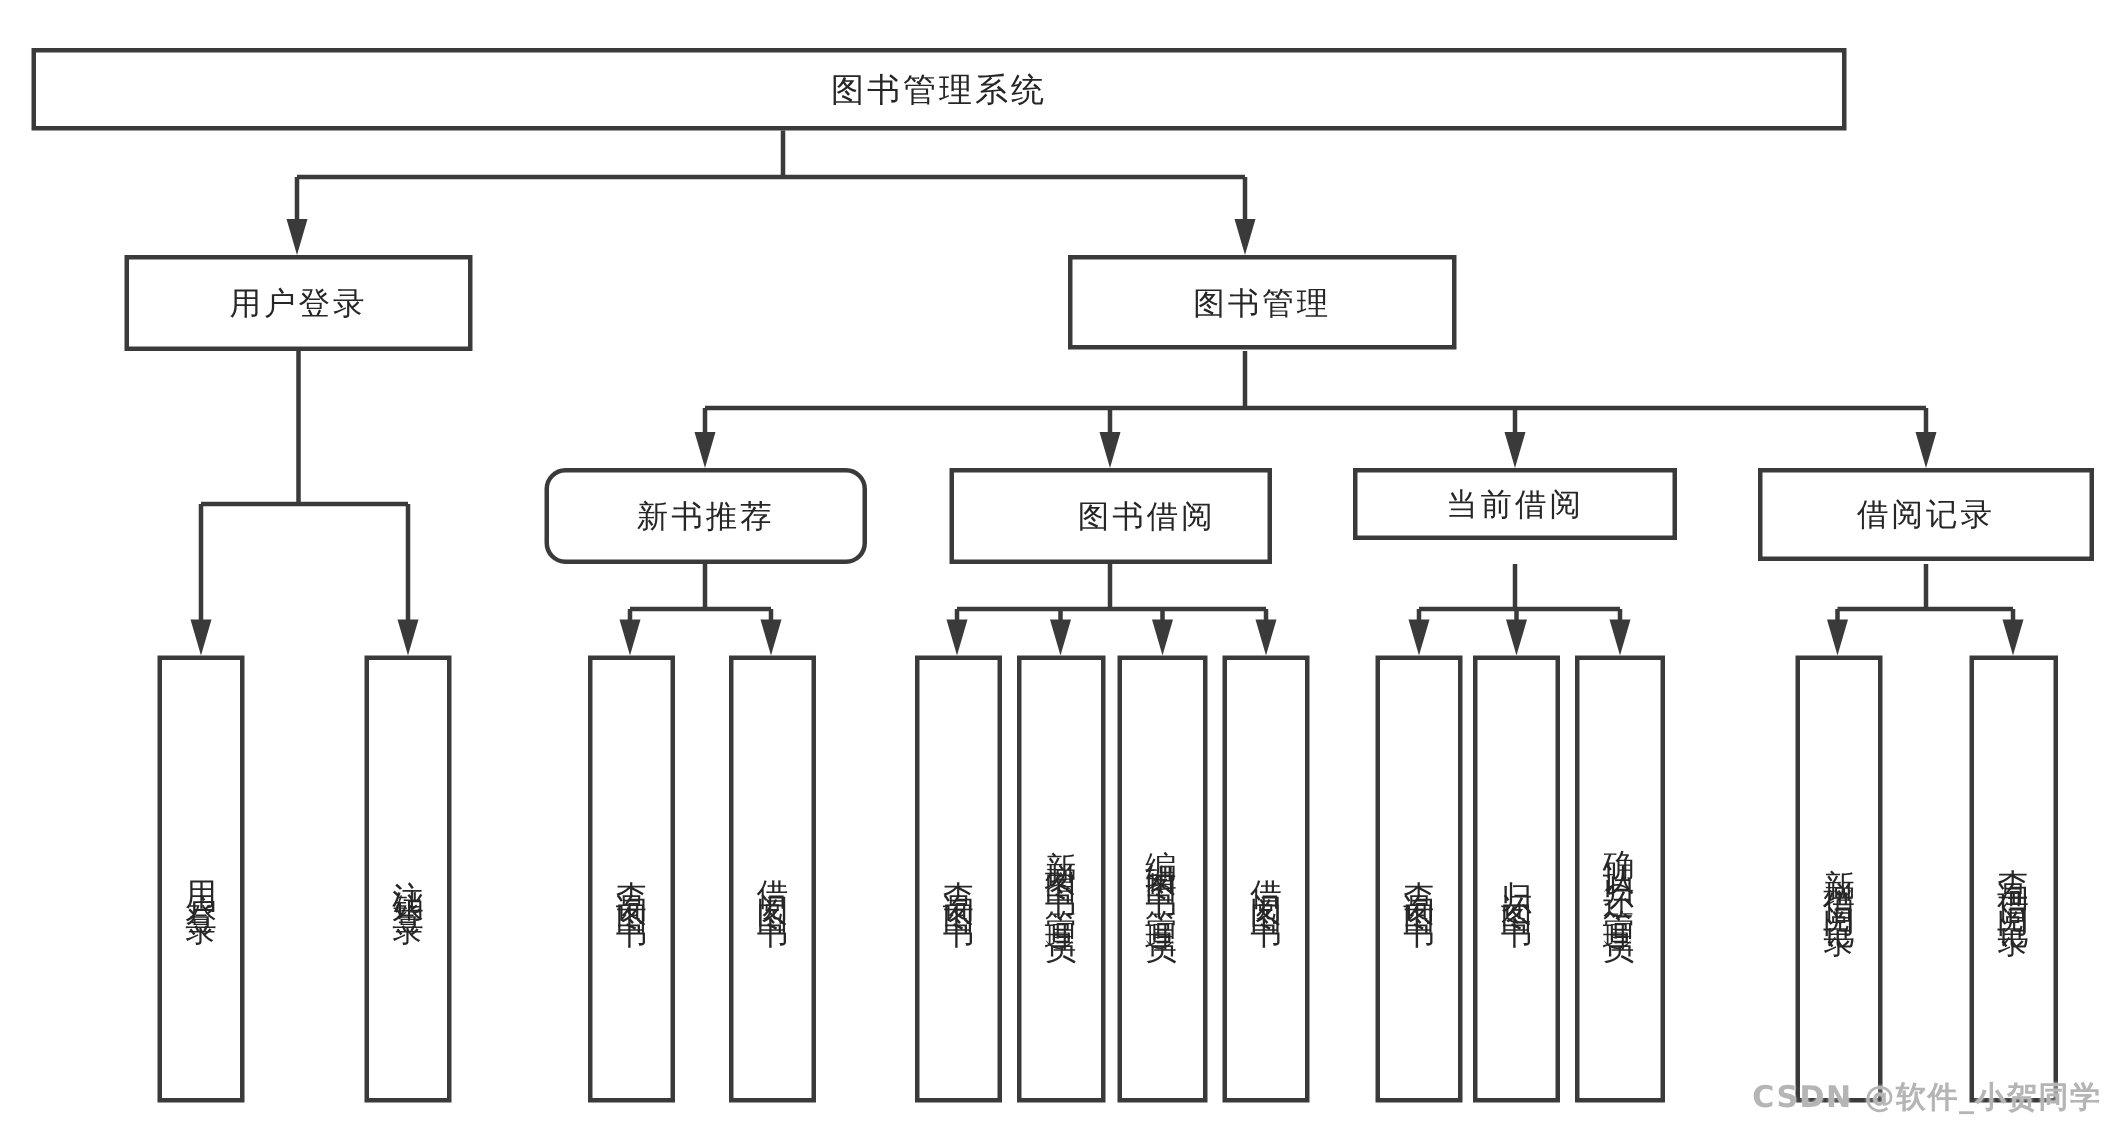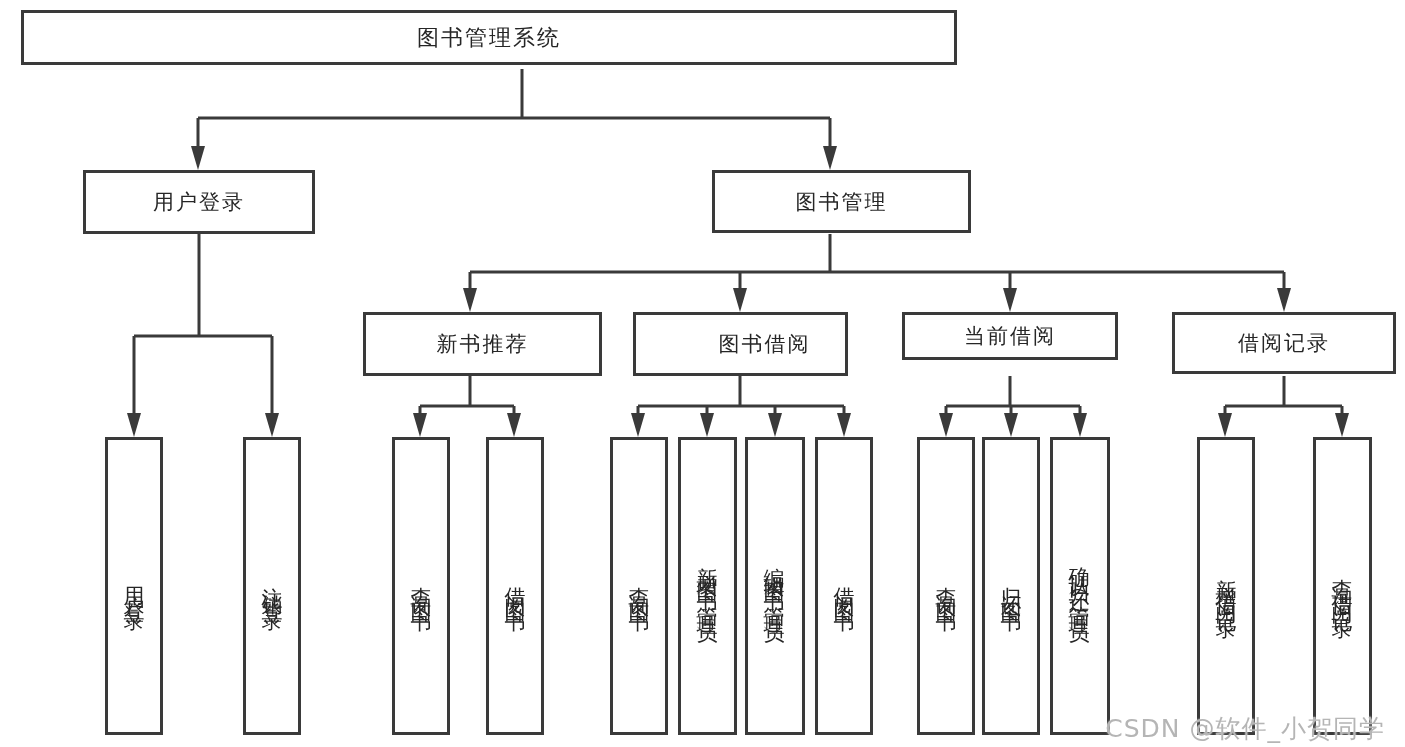--- a/index.html
+++ b/index.html
@@ -58,27 +58,28 @@
     writing-mode: vertical-lr;
     text-orientation: mixed;
     text-align: center;
     line-height: 52px;
     font-size: 21px;
     letter-spacing: 8px;
     color: var(--color-text, #262626);
   }
   .watermark {
     position: absolute;
-    right: 20px;
+    right: 4px;
     bottom: 2px;
-    font-size: 25px;
+    font-size: 20px;
     letter-spacing: 1px;
     color: var(--color-watermark, #b5b5b5);
     text-shadow: 0 0 2px #ffffff;
     z-index: 5;
+    font-weight: bold;
   }
 </style>
 </head>
 <body>
 
 <div class="stage">
 
   <svg class="connectors" viewBox="0 0 1405 747" aria-hidden="true">
     <path class="edges" d="
       M522 69 V118
@@ -130,26 +131,26 @@
       <polygon class="arrowhead" points="768,413 782,413 775,437"></polygon>
       <polygon class="arrowhead" points="837,413 851,413 844,437"></polygon>
       <polygon class="arrowhead" points="939,413 953,413 946,437"></polygon>
       <polygon class="arrowhead" points="1004,413 1018,413 1011,437"></polygon>
       <polygon class="arrowhead" points="1073,413 1087,413 1080,437"></polygon>
       <polygon class="arrowhead" points="1218,413 1232,413 1225,437"></polygon>
       <polygon class="arrowhead" points="1335,413 1349,413 1342,437"></polygon>
     </g>
   </svg>
 
-  <div class="node root" style="left:21px; top:10px; width:936px; height:55px;">图书管理系统</div>
+  <div class="node root" style="left:21px; top:32px; width:1210px; height:55px;">图书管理系统</div>
 
   <div class="node" style="left:83px; top:170px; width:232px; height:64px;">用户登录</div>
   <div class="node" style="left:712px; top:170px; width:259px; height:63px;">图书管理</div>
 
-  <div class="node" style="left:363px; top:312px; width:239px; height:64px;">新书推荐</div>
+  <div class="node" style="left:363px; top:312px; width:215px; height:64px;border-radius:14px;">新书推荐</div>
   <div class="node" style="left:633px; top:312px; width:215px; height:64px;padding-left:48px;">图书借阅</div>
   <div class="node" style="left:902px; top:312px; width:216px; height:48px;">当前借阅</div>
   <div class="node" style="left:1172px; top:312px; width:224px; height:62px;">借阅记录</div>
 
   <div class="leaf" style="left:105px;">用户登录</div>
   <div class="leaf" style="left:243px;">注销登录</div>
 
   <div class="leaf" style="left:392px;">查询图书</div>
   <div class="leaf" style="left:486px;">借阅图书</div>
 

